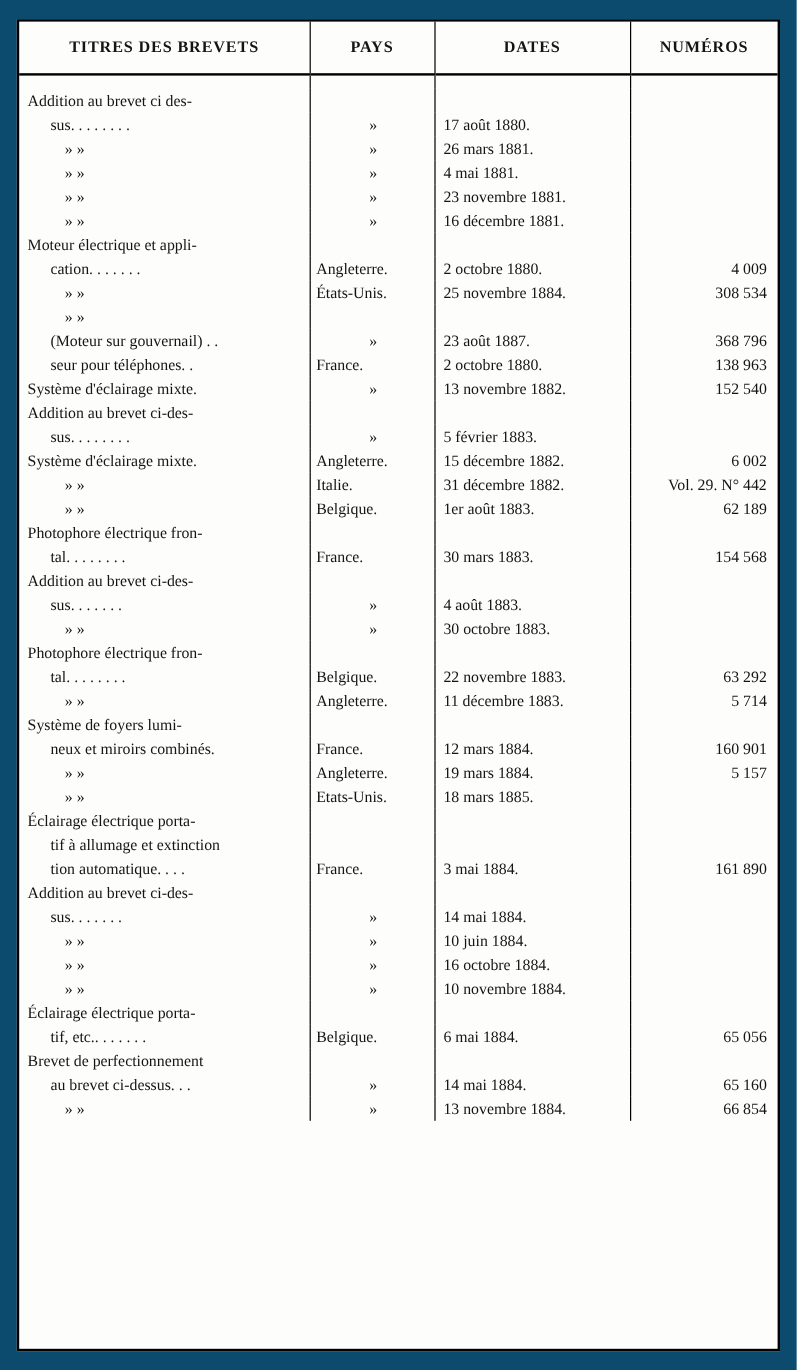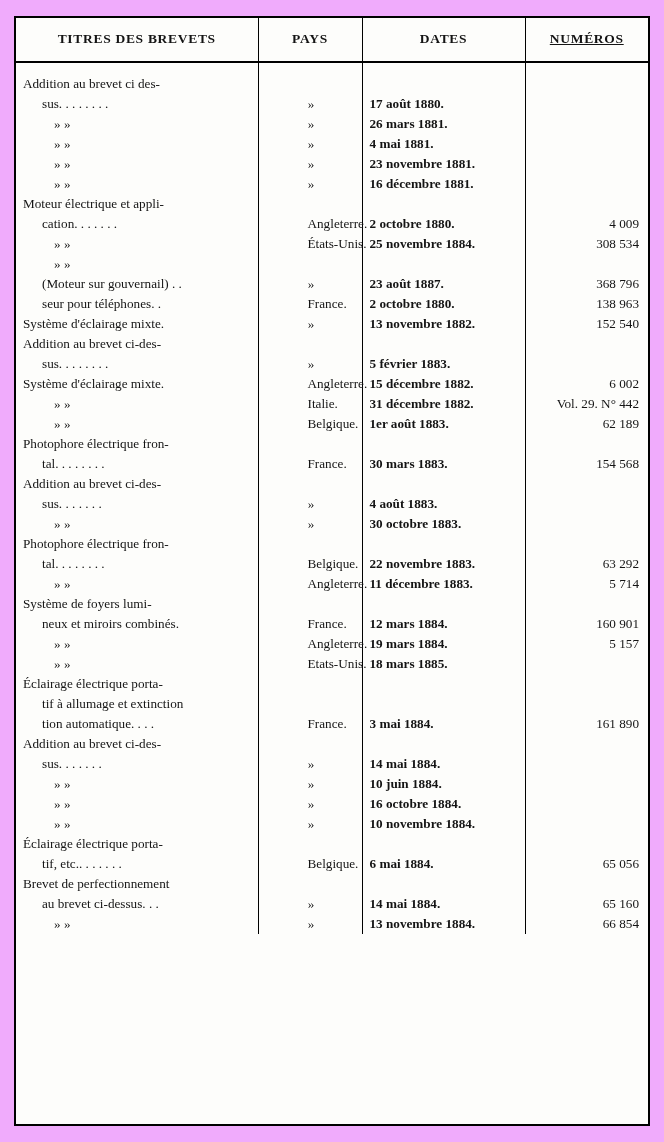--- a/index.html
+++ b/index.html
@@ -11,21 +11,21 @@
     width: 664px;
     height: 1142px;
     font-family: "Liberation Serif", serif;
     color: #141414;
     overflow: hidden;
   }
   .page {
     position: relative;
     width: 664px;
     height: 1142px;
-    background: #f0abfc;
+    background: #0c4a6e;
   }
   .table-wrap {
     position: absolute;
     left: 14px;
     top: 16px;
     width: 636px;
     height: 1110px;
     border: 2px solid #000;
     box-sizing: border-box;
     background: #fdfdfb;
@@ -46,21 +46,21 @@
     font-weight: bold;
     font-size: 13.5px;
     letter-spacing: 0.7px;
     text-align: center;
     padding: 13px 2px 14px 2px;
     border-bottom: 2px solid #000;
     border-right: 1px solid #000;
     vertical-align: middle;
     white-space: nowrap;
   }
-  thead th:last-child { border-right: none; text-decoration: underline; }
+  thead th:last-child { border-right: none; }
 
   tbody td {
     border-right: 1px solid #000;
     padding: 0;
     vertical-align: top;
     height: 20px;
     line-height: 19.6px;
     font-size: 13.2px;
   }
   tbody td:last-child { border-right: none; }
@@ -71,22 +71,22 @@
   .cell {
     padding: 0 5px 0 7px;
     white-space: nowrap;
     overflow: visible;
   }
   .t-left   { text-align: left; }
   .t-right  { text-align: right; padding-right: 9px; }
   .t-center { text-align: center; }
   .t-indent1 { padding-left: 26px; }
   .t-indent2 { padding-left: 38px; }
-  .pays-cell { padding-left: 5px; margin-left: 44px; }
-  .dates-cell { padding-left: 7px; font-weight: bold; }
+  .pays-cell { padding-left: 5px; }
+  .dates-cell { padding-left: 7px; }
 </style>
 </head>
 <body>
 
 <div class="page">
   <div class="table-wrap">
     <table class="patents">
       <colgroup>
         <col class="c-title">
         <col class="c-pays">

